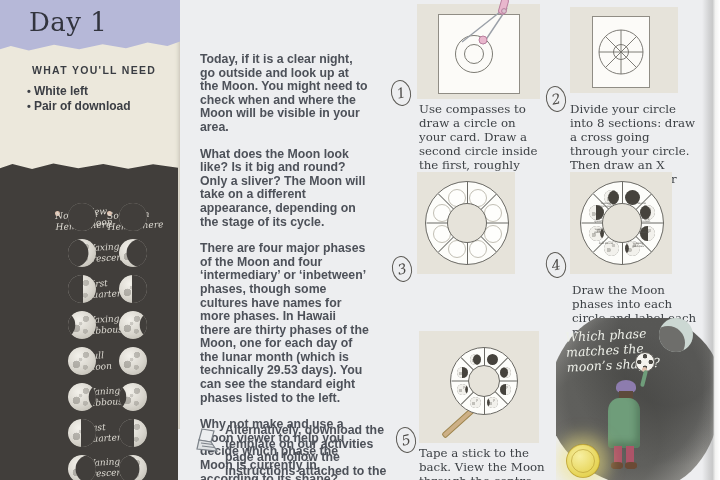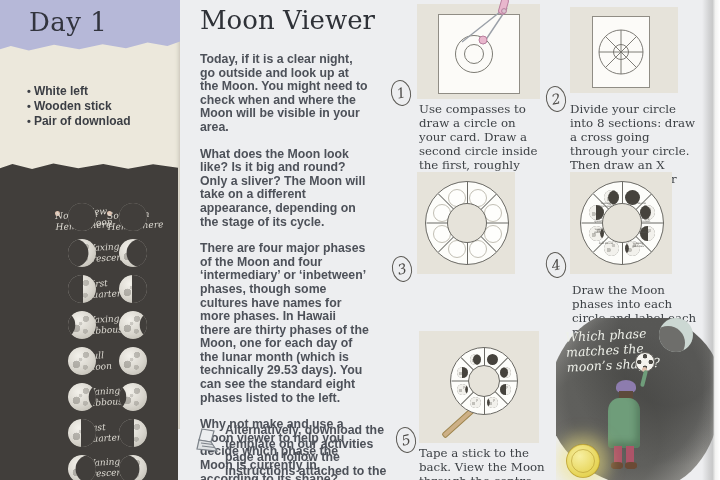--- a/index.html
+++ b/index.html
@@ -114,23 +114,23 @@
      background:linear-gradient(90deg,rgba(0,0,0,0) 0%,rgba(110,110,108,.22) 40%,rgba(140,140,138,.38) 58%,#f3f3f2 74%,#ffffff 100%);}
 </style>
 </head>
 <body>
 
 <div id="screen">
 
   <div class="abs left-col">
     <div class="abs lavender"></div>
     <div class="abs day-label">Day 1</div>
+    <div class="abs need-title">WHAT YOU'LL NEED</div>
     <div class="abs need-list">
       <div class="need-item">White left</div>
-      <div class="need-item">Wooden stick</div>
       <div class="need-item">Pair of download</div>
     </div>
 
     <div class="abs dark-panel">
       <div class="abs hand chart-head" style="left:55px;">Northern Hemisphere</div>
       <div class="abs hand chart-head" style="left:107px;">Southern Hemisphere</div>
 
       <div class="abs hand row-label" style="top:45px;">New Moon</div>
       <div class="moon chart-moon ph-new" style="left:68px;top:41px;">
           <i class="s"></i>
@@ -202,21 +202,20 @@
           <i class="d"></i>
           <i class="s"></i>
         </div>
       <div class="moon chart-moon ph-wnc sv" style="left:119px;top:293px;">
           <i class="d"></i>
           <i class="s"></i>
         </div>
     </div>
   </div>
 
-  <div class="abs title">Moon Viewer</div>
   <div class="abs paras">
     <p>Today, if it is a clear night, go outside and look up at the Moon. You might need to check when and where the Moon will be visible in your area.</p>
     <p>What does the Moon look like? Is it big and round? Only a sliver? The Moon will take on a different appearance, depending on the stage of its cycle.</p>
     <p>There are four major phases of the Moon and four ‘intermediary’ or ‘inbetween’ phases, though some cultures have names for more phases. In Hawaii there are thirty phases of the Moon, one for each day of the lunar month (which is technically 29.53 days). You can see the standard eight phases listed to the left.</p>
     <p>Why not make and use a moon viewer to help you decide which phase the Moon is currently in, according to its shape? There are instructions for making a moon viewer opposite.</p>
   </div>
   <svg class="abs note-icon" width="30" height="27" viewBox="0 0 30 27">
     <g fill="none" stroke="#7d838a" stroke-width="1.2">
       <path d="M8 2 L20 4 L17 15 L5 13 Z" fill="#eceef0"></path>
       <path d="M5 13 L17 15 L23 24 L3 22 Z" fill="#dfe2e4"></path>

